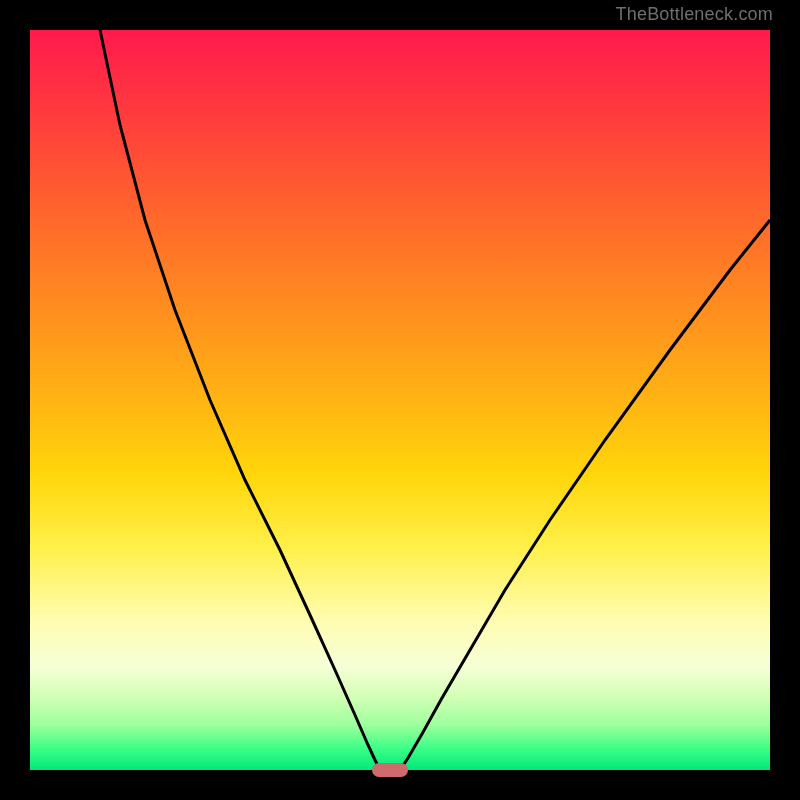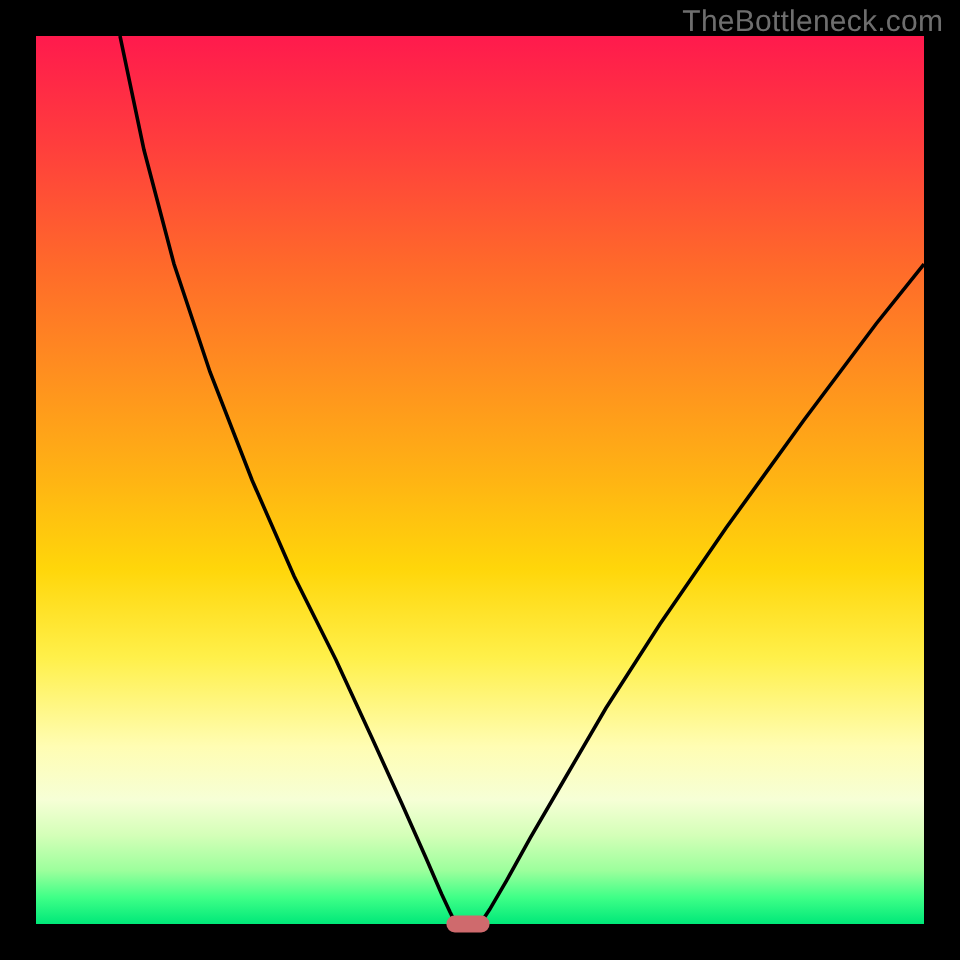--- a/index.html
+++ b/index.html
@@ -52,23 +52,23 @@
     width: 36px;
     height: 14px;
     background: #cf6a6d;
     border-radius: 7px;
     bottom: 0px;
     transform: translate(-50%, 50%);
   }
   .watermark {
     position: absolute;
     top: 4px;
-    right: 14px;
+    right: 27px;
     color: #6e6e6e;
-    font-size: 25px;
+    font-size: 18px;
     font-weight: 500;
     letter-spacing: 0.2px;
   }
 </style>
 </head>
 <body>
 
 <div class="watermark">TheBottleneck.com</div>
 
 <div class="frame">

